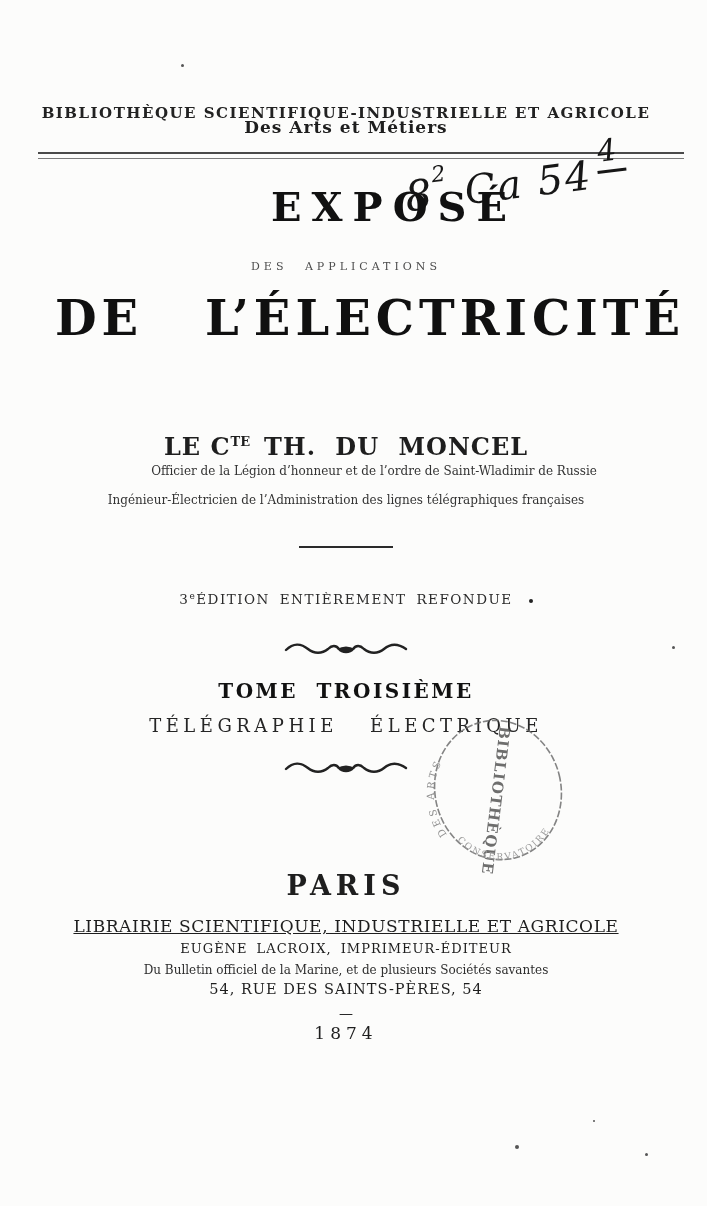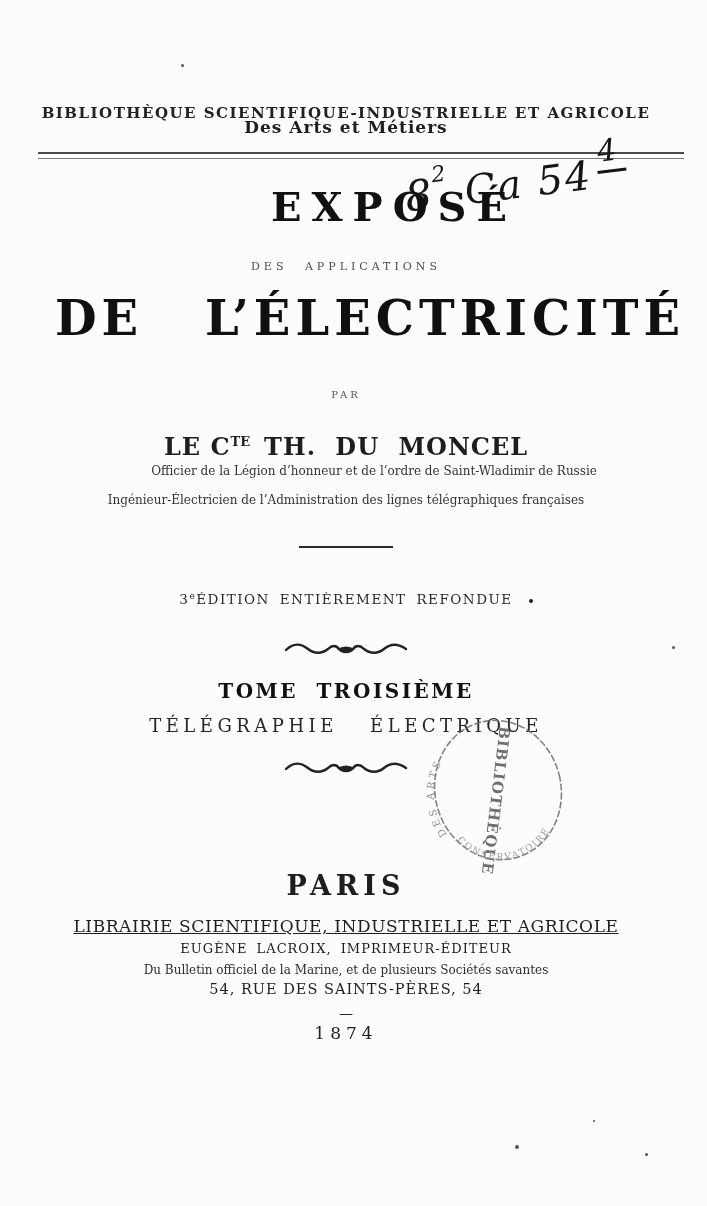--- a/index.html
+++ b/index.html
@@ -59,21 +59,20 @@
   <div class="double-rule"></div>
 
   <div class="shelfmark">
     <span>8</span><sup>2</sup>
     <span class="code">Ca 54</span><span class="raised">4</span>
   </div>
 
   <div class="row title">EXPOSÉ</div>
   <div class="row subtitle">DES APPLICATIONS</div>
   <div class="row main-title">DE L’ÉLECTRICITÉ</div>
-  <div class="row byline">PAR</div>
 
   <div class="row author">
     <span>LE C</span><span class="sup">TE</span><span class="rest">TH. DU MONCEL</span>
   </div>
   <div class="row cred1">Officier de la Légion d’honneur et de l’ordre de Saint-Wladimir de Russie</div>
   <div class="row cred2">Ingénieur-Électricien de l’Administration des lignes télégraphiques françaises</div>
 
   <div class="short-rule"></div>
 
   <div class="row edition">

